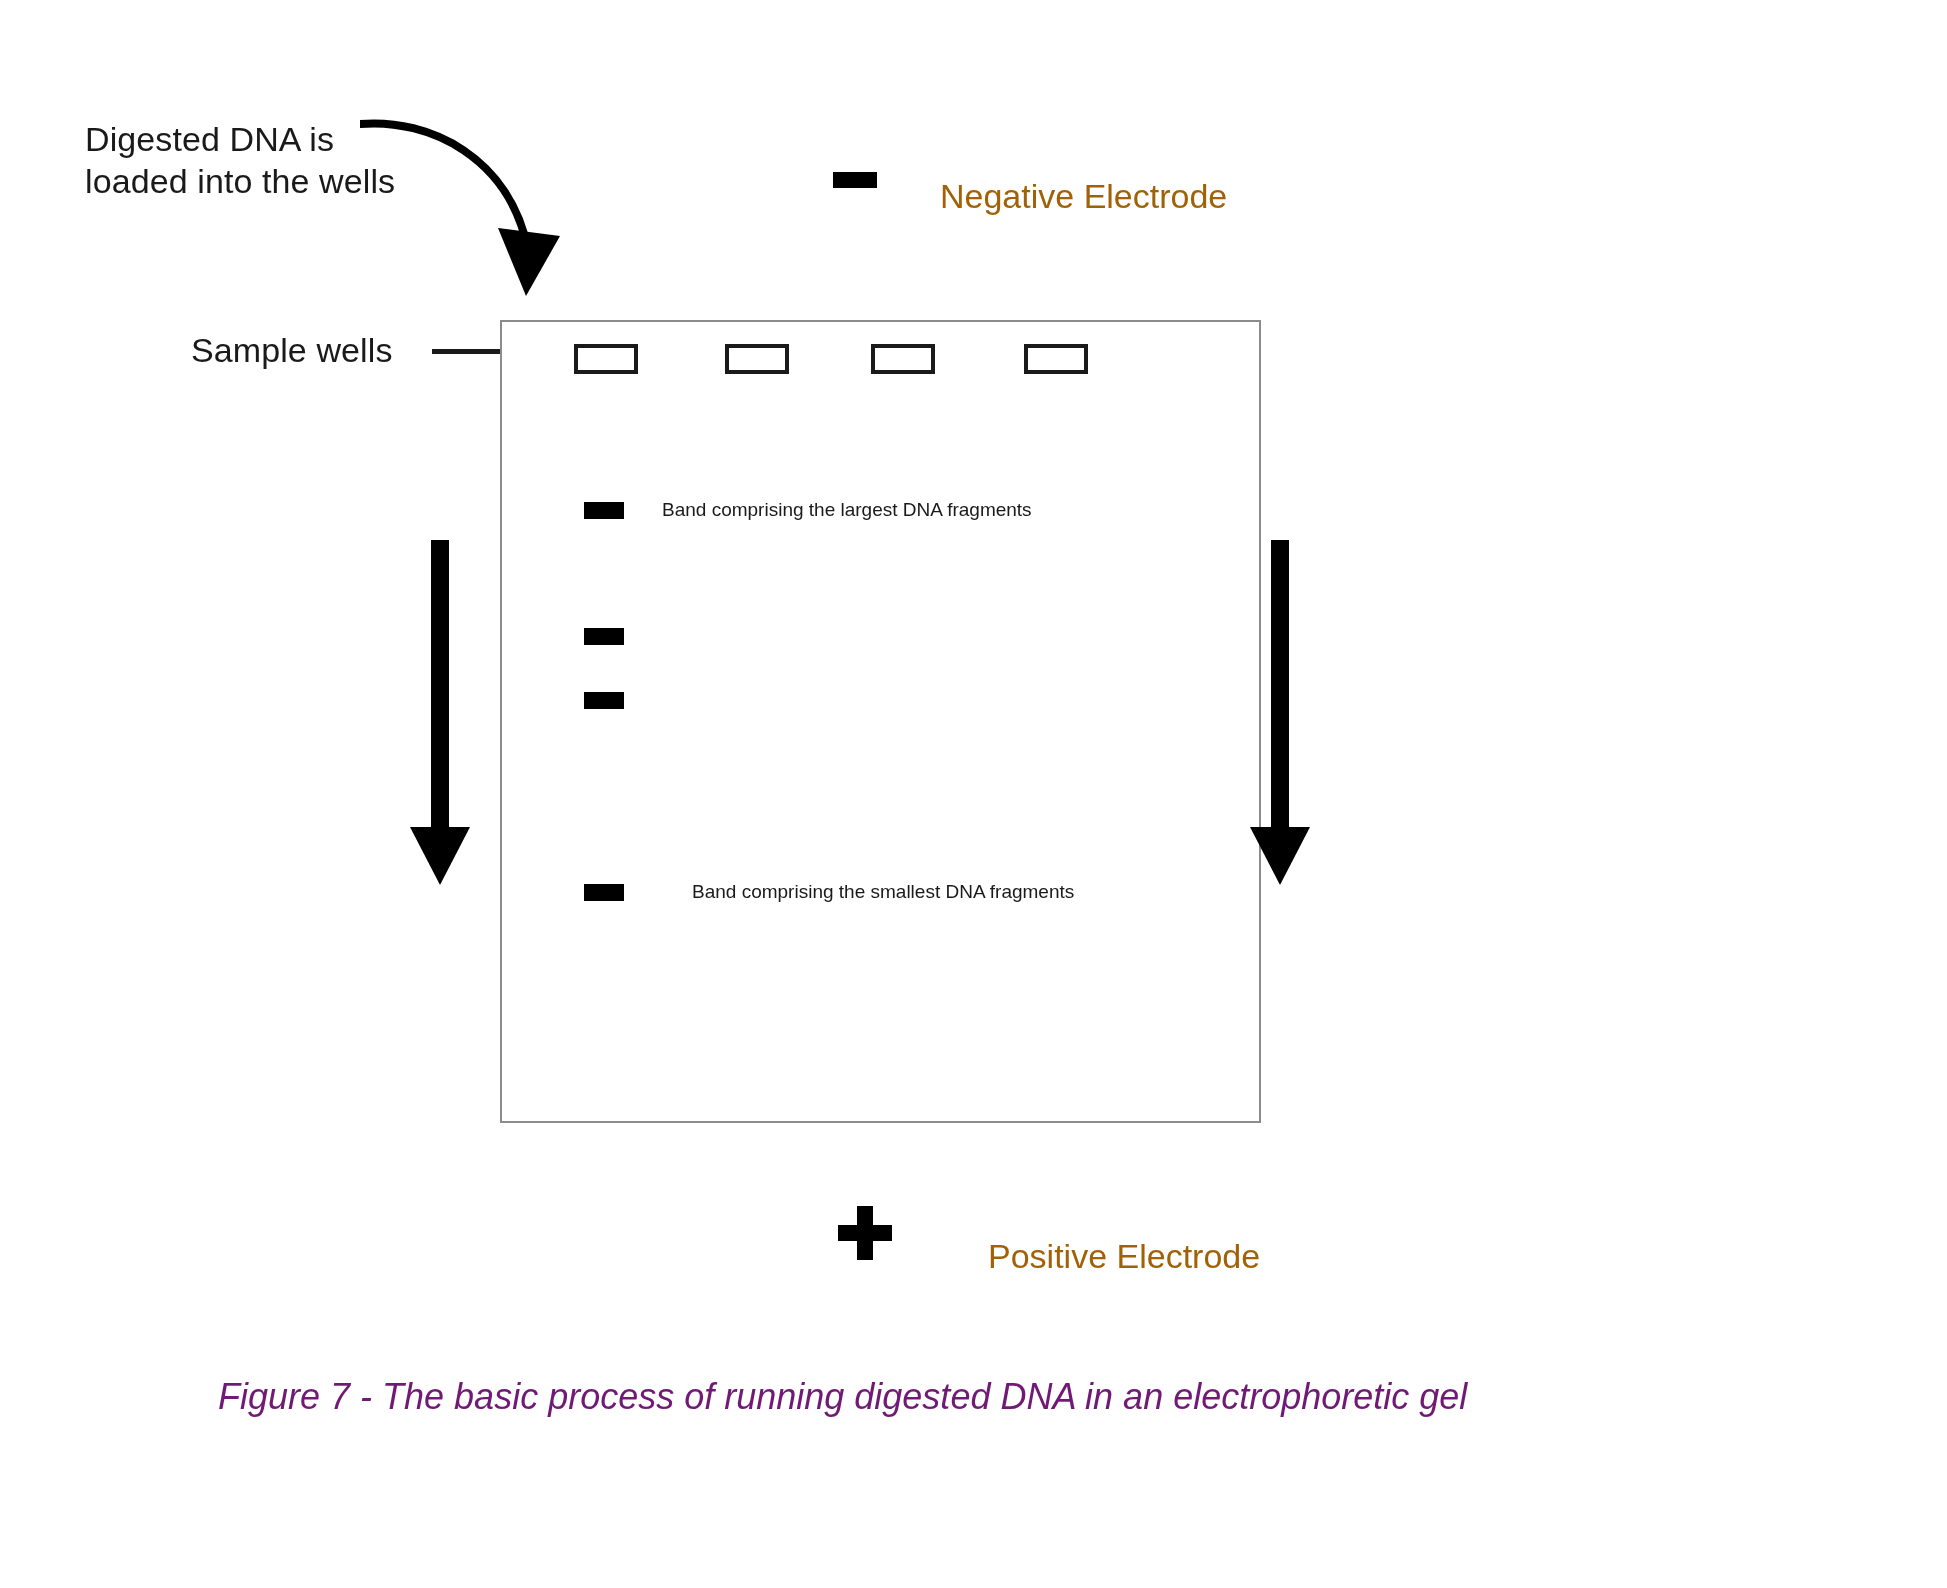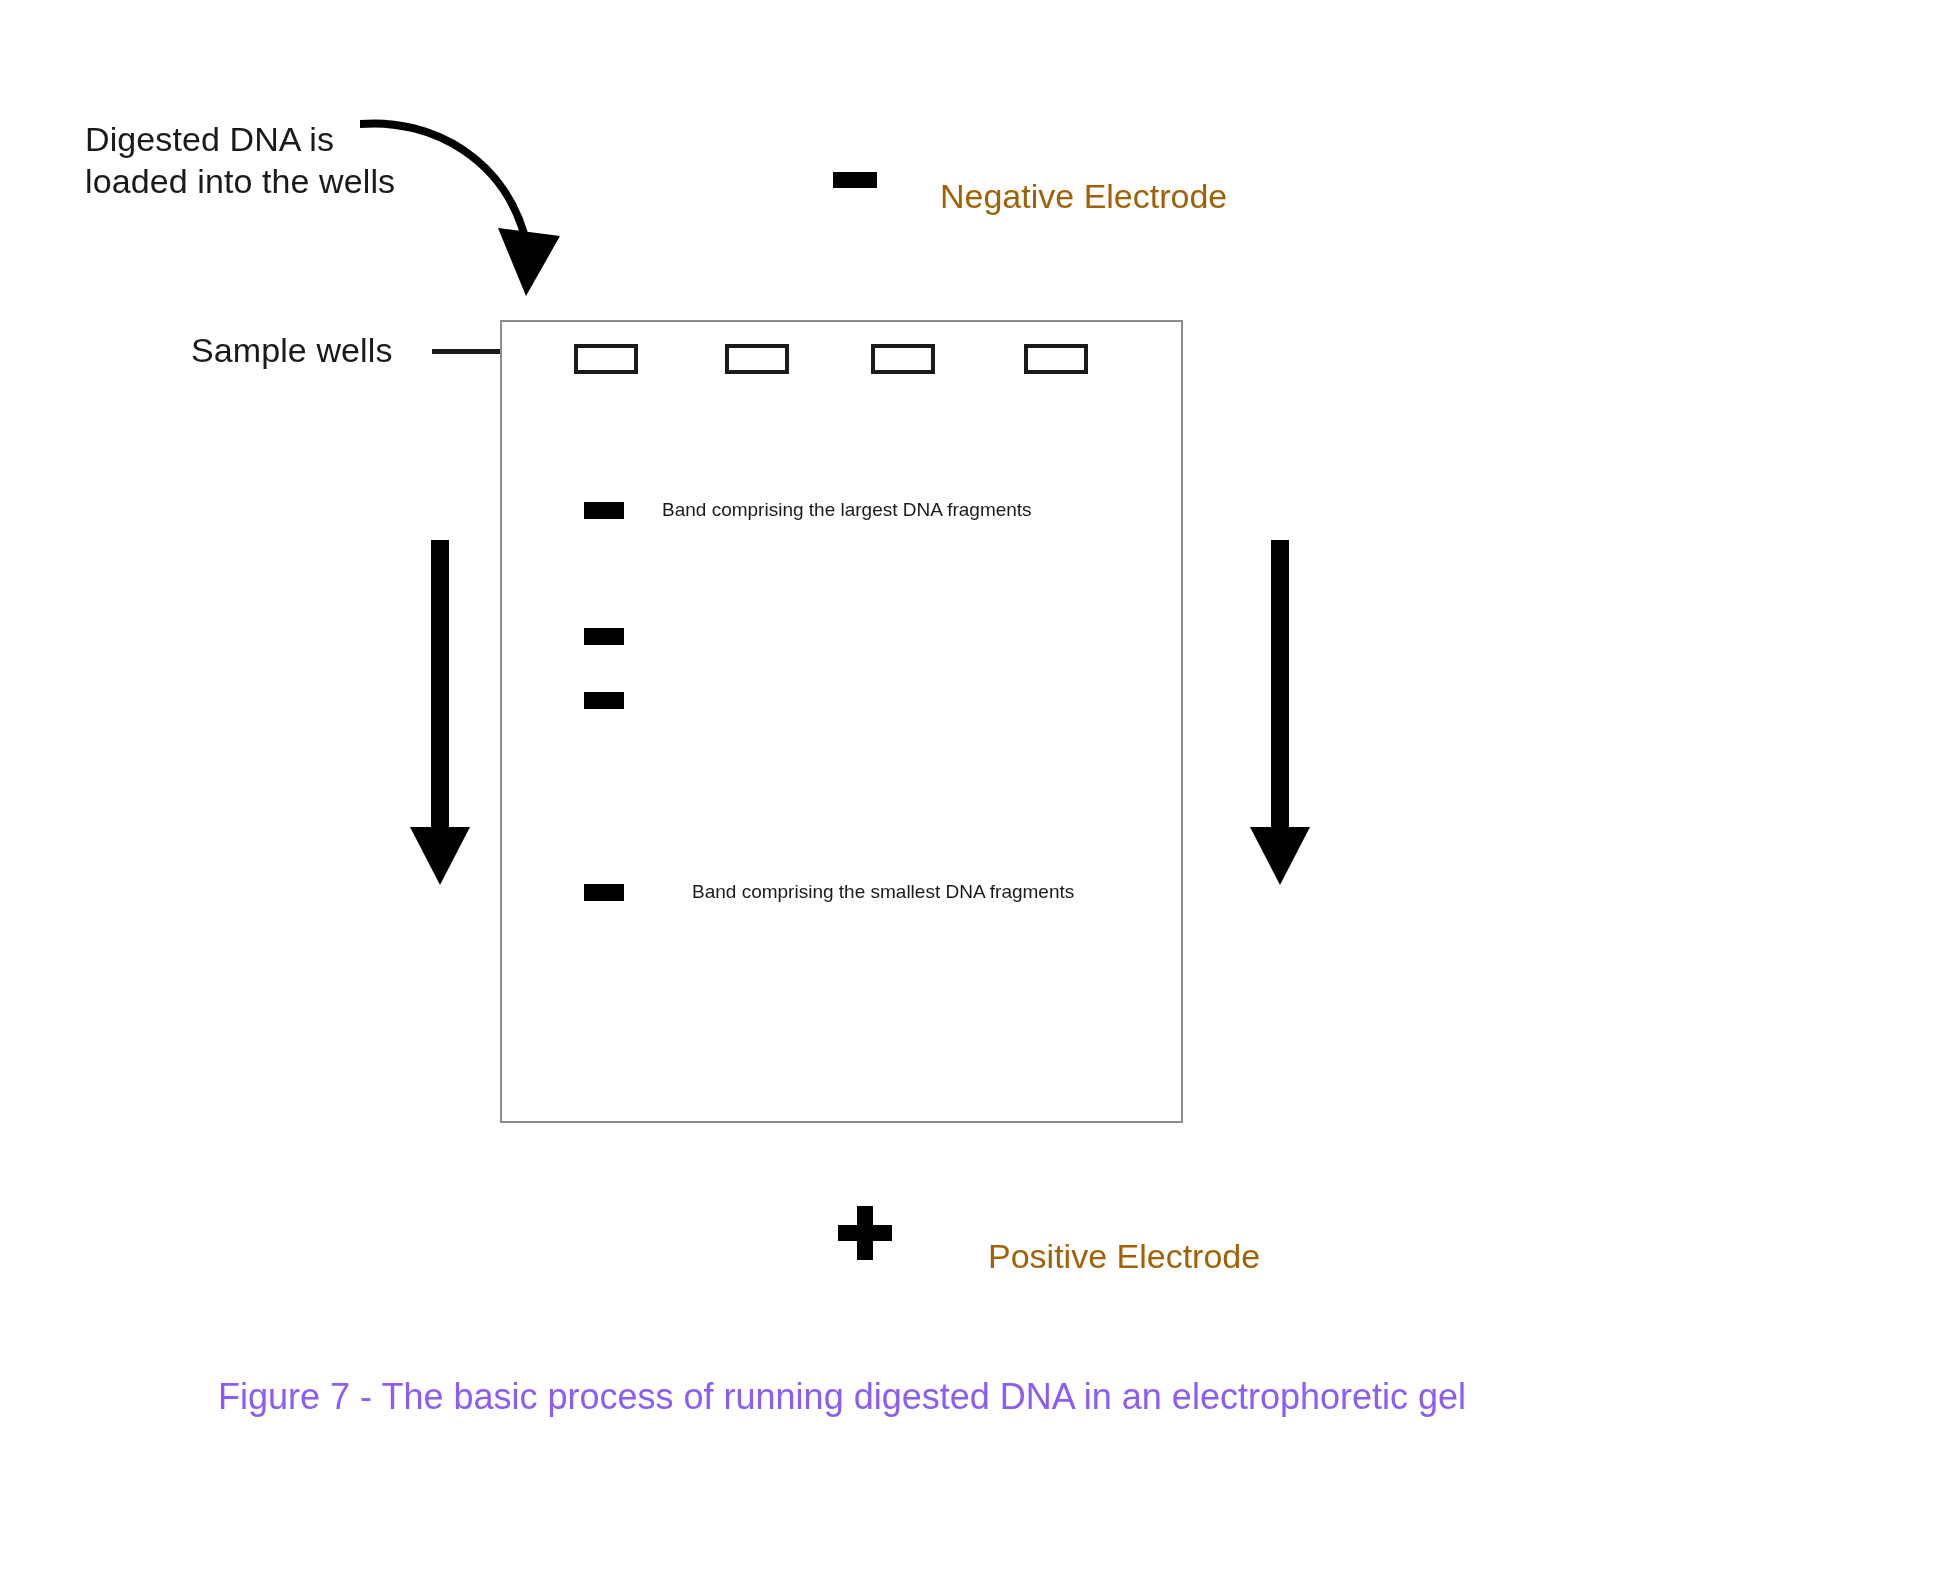--- a/index.html
+++ b/index.html
@@ -37,22 +37,23 @@
   }
   .band-label {
     font-size: 19px;
     line-height: 22px;
     color: #1a1a1a;
     white-space: nowrap;
   }
   .caption {
     font-size: 36px;
     line-height: 44px;
-    color: #8b5cf6;
+    color: #701a75;
     white-space: nowrap;
+    font-style: italic;
   }
 
   
   #gel-box {
     border: 2px solid #8c8c8c;
     background: #ffffff;
     box-sizing: border-box;
   }
 
   
@@ -145,21 +146,21 @@
 
   <div class="abs" id="minus-glyph" style="left:833px; top:172px;"></div>
   <div class="abs electrode-label" style="left:940px; top:176px;">Negative Electrode</div>
 
   <div class="abs callout" style="left:180px; top:329px;">Sample wells</div>
   <div class="abs" id="wells-pointer" style="left:432px; top:340px; width:144px; height:24px;">
     <span class="line"></span>
     <span class="tip"></span>
   </div>
 
-  <div class="abs" id="gel-box" style="left:500px; top:320px; width:683px; height:803px;text-align:right;">
+  <div class="abs" id="gel-box" style="left:500px; top:320px; width:761px; height:803px;text-align:right;">
 
     <div class="abs" style="left:0px; top:0px; width:683px; height:60px;">
       <div class="abs sample-well" style="left:72px;  top:22px;"></div>
       <div class="abs sample-well" style="left:223px; top:22px;"></div>
       <div class="abs sample-well" style="left:369px; top:22px;"></div>
       <div class="abs sample-well" style="left:522px; top:22px;"></div>
     </div>
 
     <div class="abs dna-band" style="left:82px; top:180px;"></div>
     <div class="abs band-label" style="left:160px; top:177px;">Band comprising the largest DNA fragments</div>

